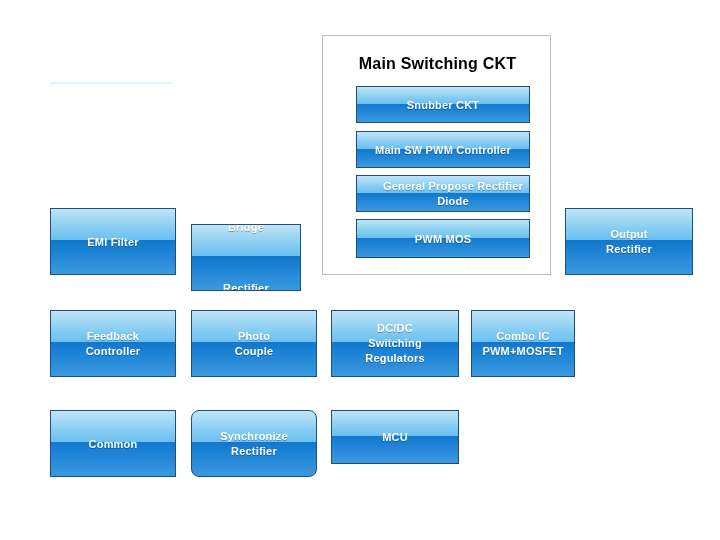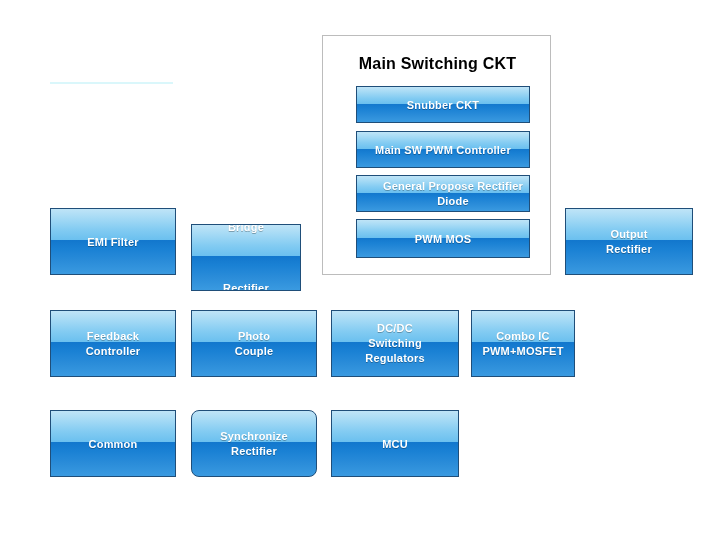--- a/index.html
+++ b/index.html
@@ -145,18 +145,18 @@
         <span class="line">Combo IC</span>
         <span class="line">PWM+MOSFET</span>
       </div>
       <div class="block one-line" style="left: 50px; top: 410px; width: 126px; height: 67px;">
         <span class="line">Common</span>
       </div>
       <div class="block" style="left: 191px; top: 410px; width: 126px; height: 67px; border-radius: 8px;">
         <span class="line">Synchronize</span>
         <span class="line">Rectifier</span>
       </div>
-      <div class="block one-line" style="left: 331px; top: 410px; width: 128px; height: 67px;">
+      <div class="block one-line" style="left: 331px; top: 410px; width: 128px; height: 54px;">
         <span class="line">MCU</span>
       </div>
     </div>
 
 </div>
 
 </body></html>

